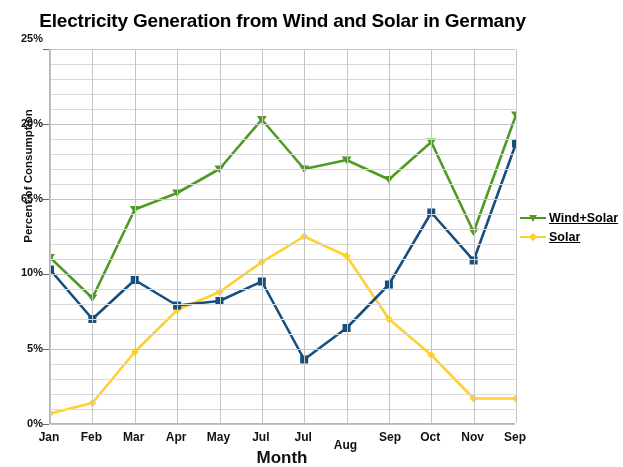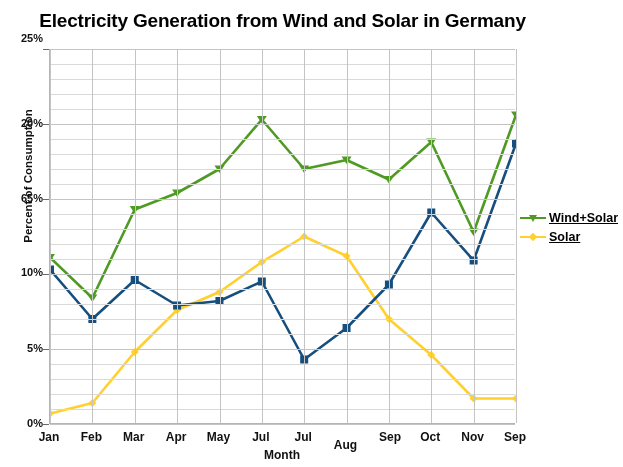--- a/index.html
+++ b/index.html
@@ -102,21 +102,21 @@
     transform: rotate(-90deg);
     transform-origin: center center;
   }
 
   #x-axis-title {
     position: absolute;
     left: 49px;
     top: 448px;
     width: 466px;
     text-align: center;
-    font-size: 12px;
+    font-size: 17px;
     font-weight: bold;
     color: #111;
   }
 
   
   #legend {
     position: absolute;
     left: 520px;
     top: 208px;
     width: 100px;

